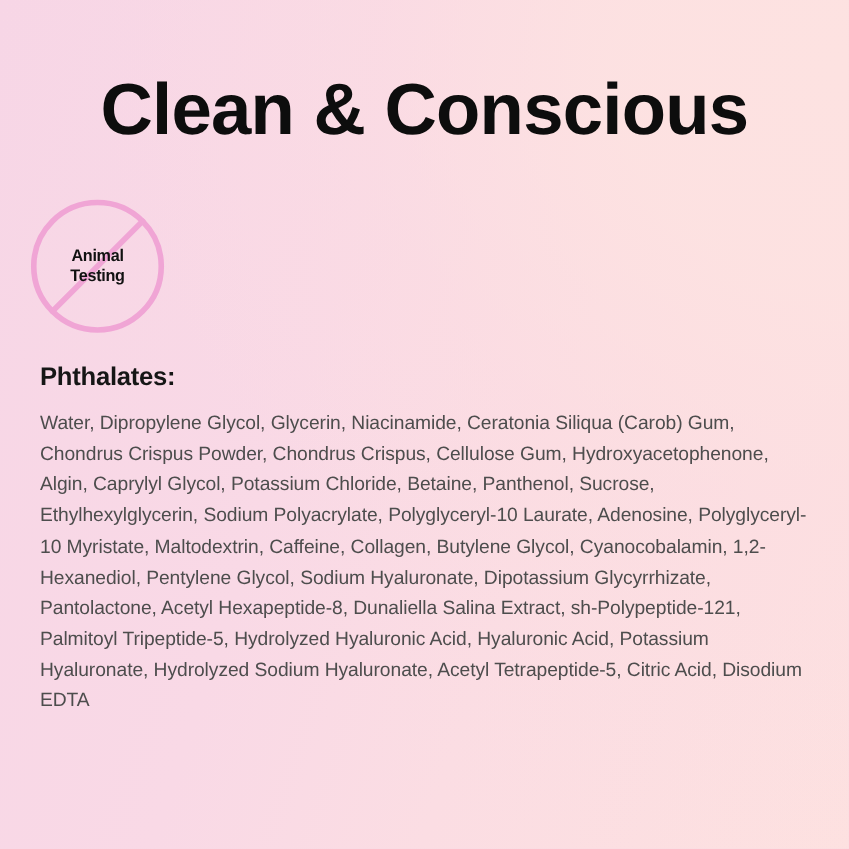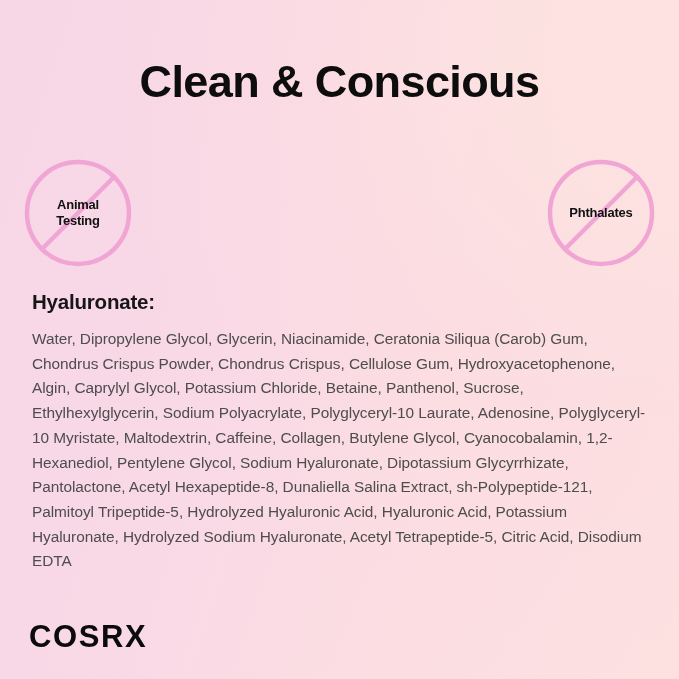--- a/index.html
+++ b/index.html
@@ -25,21 +25,21 @@
     overflow: hidden;
   }
 
   
   .title {
     position: absolute;
     left: 0;
     right: 0;
     top: 58px;
     text-align: center;
-    font-size: 45px;
+    font-size: 58px;
     font-weight: 900;
     letter-spacing: -0.6px;
     color: #0d0d0d;
     line-height: 1.05;
     white-space: nowrap;
   }
 
   
   .badge-row {
     position: absolute;
@@ -131,30 +131,22 @@
     <div class="badge">
       <svg class="badge-mark" viewBox="0 0 112 112">
         <circle cx="56" cy="56" r="51" fill="none" stroke="#f0a5d5" stroke-width="4.5"></circle>
         <line x1="20" y1="92" x2="92" y2="20" stroke="#f0a5d5" stroke-width="4.5" stroke-linecap="round"></line>
       </svg>
       <div class="badge-label two-line">Animal Testing</div>
     </div>
 
 
 
-    <div class="badge">
-      <svg class="badge-mark" viewBox="0 0 112 112">
-        <circle cx="56" cy="56" r="51" fill="none" stroke="#f0a5d5" stroke-width="4.5"></circle>
-        <line x1="20" y1="92" x2="92" y2="20" stroke="#f0a5d5" stroke-width="4.5" stroke-linecap="round"></line>
-      </svg>
-      <div class="badge-label">Phthalates</div>
-    </div>
 
 
   </div>
 
-  <div class="ingredients-heading">Hyaluronate:</div>
+  <div class="ingredients-heading">Phthalates:</div>
 
   <div class="ingredients-body">Water, Dipropylene Glycol, Glycerin, Niacinamide, Ceratonia Siliqua (Carob) Gum, Chondrus Crispus Powder, Chondrus Crispus, Cellulose Gum, Hydroxyacetophenone, Algin, Caprylyl Glycol, Potassium Chloride, Betaine, Panthenol, Sucrose, Ethylhexylglycerin, Sodium Polyacrylate, Polyglyceryl-10 Laurate, Adenosine, Polyglyceryl-10 Myristate, Maltodextrin, Caffeine, Collagen, Butylene Glycol, Cyanocobalamin, 1,2-Hexanediol, Pentylene Glycol, Sodium Hyaluronate, Dipotassium Glycyrrhizate, Pantolactone, Acetyl Hexapeptide-8, Dunaliella Salina Extract, sh-Polypeptide-121, Palmitoyl Tripeptide-5, Hydrolyzed Hyaluronic Acid, Hyaluronic Acid, Potassium Hyaluronate, Hydrolyzed Sodium Hyaluronate, Acetyl Tetrapeptide-5, Citric Acid, Disodium EDTA</div>
 
-  <div class="logo">COSRX</div>
 
 </div>
 
 </body></html>

